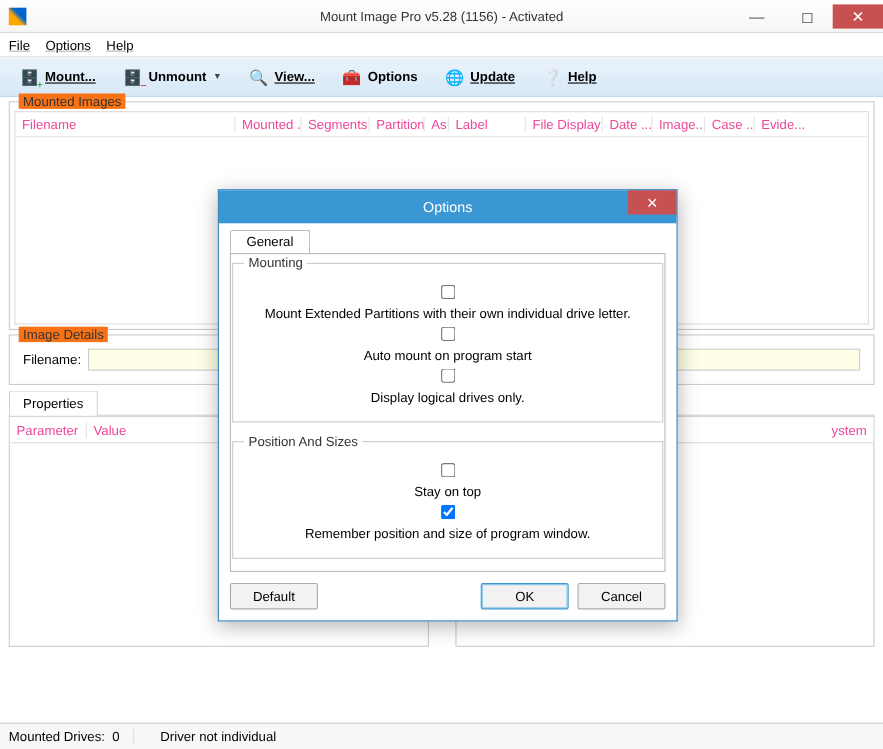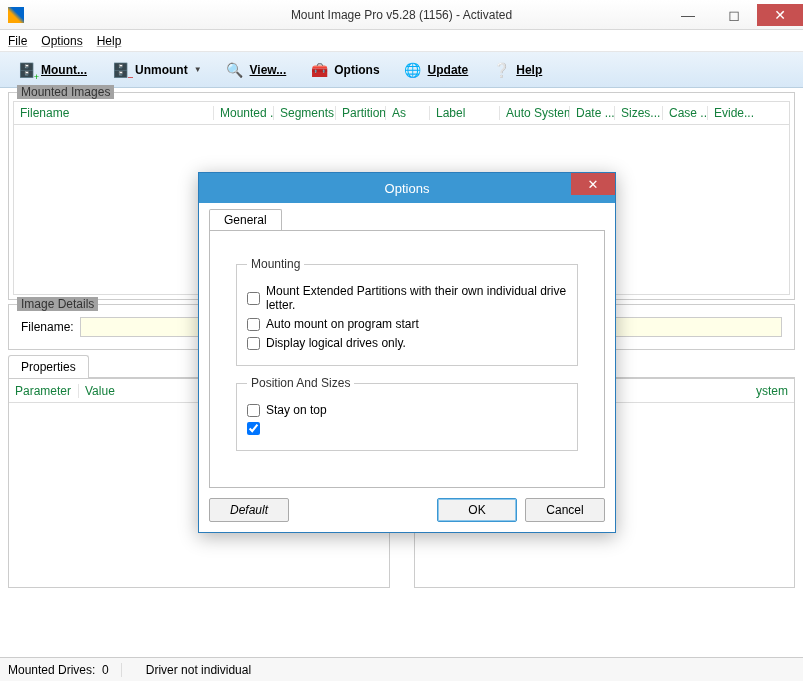--- a/index.html
+++ b/index.html
@@ -21,23 +21,23 @@
 .toolbar { height: 36px; background: linear-gradient(#eaf3fb, #d7e8f7); display: flex; align-items: center; padding: 0 8px; gap: 6px; border-bottom: 1px solid #b9cfe0; }
 .tb-btn { display: flex; align-items: center; gap: 4px; padding: 4px 8px; border: 1px solid transparent; border-radius: 3px; cursor: default; }
 .tb-btn .icon { width: 20px; height: 20px; display:flex; align-items:center; justify-content:center; font-size:14px; }
 .tb-btn .lbl { font-weight: bold; }
 .tb-btn .lbl u { text-decoration: underline; text-align: right; }
 .tb-btn .caret { font-size: 8px; color: #444; margin-left: 2px; }
 
 
 .panel { margin: 4px 8px; }
 .groupbox { border: 1px solid #ccc; position: relative; padding: 8px 4px 4px 4px; }
-.group-label { position: absolute; top: -8px; left: 8px; background: #a3a3a3; padding: 0 4px; font-size: 12px; color: #333; }
+.group-label { position: absolute; top: -8px; left: 8px; background: #f97316; padding: 0 4px; font-size: 12px; color: #333; }
 .table-header { display: flex; background: #fff; border: 1px solid #ddd; height: 24px; align-items: center; }
-.th { padding: 0 6px; border-right: 1px solid #e4e4e4; font-size: 12px; color: #15803d; white-space: nowrap; overflow: hidden; }
+.th { padding: 0 6px; border-right: 1px solid #e4e4e4; font-size: 12px; color: #ec4899; white-space: nowrap; overflow: hidden; }
 .table-body { height: 170px; background: #fff; border: 1px solid #ddd; border-top: none; }
 
 .details-row { display: flex; align-items: center; gap: 6px; padding: 4px 8px; }
 .details-row input { flex: 1; height: 20px; border: 1px solid #ccc; background: #ffffe8; padding: 0 4px; }
 
 .tabs { display: flex; border-bottom: 1px solid #ccc; }
 .tab { padding: 4px 12px; border: 1px solid #ccc; border-bottom: none; background: #fff; border-radius: 3px 3px 0 0; margin-right: 2px; position: relative; top: 1px; }
 
 .lower { display: flex; gap: 24px; padding: 0 8px; }
 .lower .col { flex: 1; border: 1px solid #ccc; background: #fff; min-height: 210px; }
@@ -45,30 +45,30 @@
 .statusbar { position: absolute; bottom: 0; left: 0; right: 0; height: 24px; border-top: 1px solid #ccc; display: flex; align-items: center; padding: 0 8px; gap: 24px; background: #f7f7f7; font-size: 12px; }
 .statusbar .cell { border-right: 1px solid #ddd; padding-right: 12px; }
 
 
 .dialog { position: absolute; left: 198px; top: 172px; width: 418px; background: #fff; border: 1px solid #2b7dbb; box-shadow: 0 4px 18px rgba(0,0,0,0.3); }
 .dlg-title { height: 30px; background: #3b97d3; color: #fff; display: flex; align-items: center; justify-content: center; font-size: 13px; position: relative; }
 .dlg-close { position: absolute; right: 0; top: 0; width: 44px; height: 22px; background: #c75050; color: #fff; display: flex; align-items: center; justify-content: center; font-size: 13px; cursor: default; }
 .dlg-body { padding: 6px 10px 10px 10px; }
 .dlg-tabs { display: flex; }
 .dlg-tab { padding: 3px 14px; border: 1px solid #bbb; border-bottom: none; background: #fff; border-radius: 2px 2px 0 0; font-size: 12px; }
-.dlg-tabcontent { border: 1px solid #bbb; padding: 26px; }
+.dlg-tabcontent { border: 1px solid #bbb; padding: 1px; }
 fieldset { border: 1px solid #ccc; padding: 8px 10px 10px 10px; margin-bottom: 10px; }
 legend { padding: 0 4px; font-size: 12px; color: #333; }
-.chk-row { display: flex; align-items: center; gap: 6px; margin: 5px 0; font-size: 12px; }
+.chk-row { display: flex; align-items: center; gap: 6px; margin: 5px 0; font-size: 12px; flex-direction: column; }
 .chk-row input[type=checkbox] { width: 13px; height: 13px; }
 .log-row { display: flex; align-items: center; gap: 8px; }
 .log-row input[type=text] { flex: 1; height: 22px; border: 1px solid #aaa; padding: 0 4px; }
 .browse-btn { width: 24px; height: 22px; border: 1px solid #aaa; background: #f2f2f2; font-size: 12px; display: flex; align-items: center; justify-content: center; cursor: default; }
 .dlg-buttons { display: flex; justify-content: flex-end; gap: 8px; margin-top: 10px; }
-.dlg-buttons .default { margin-right: auto; font-style: italic; }
+.dlg-buttons .default { margin-right: auto; }
 .dlg-buttons button { min-width: 80px; height: 24px; border: 1px solid #aaa; background: #f2f2f2; border-radius: 2px; font-size: 12px; cursor: default; }
 .dlg-buttons button.primary { border: 1px solid #3b97d3; box-shadow: inset 0 0 0 1px #8bc6ea; }
 
 
 .ic-db { color:#f0a000; }
 .ic-plus { position:absolute; font-size:9px; color:#0a0; right:-2px; bottom:-2px; }
 .ic-minus { position:absolute; font-size:9px; color:#c00; right:-2px; bottom:-2px; }
 .ic-mag { color:#0066cc; }
 .ic-opt { color:#c0392b; }
 .ic-upd { color:#16a085; }
@@ -129,25 +129,25 @@
 </div>
 
 <div class="panel">
   <div class="groupbox">
     <div class="group-label">Mounted Images</div>
     <div class="table-header">
       <div class="th" style="width:200px">Filename</div>
       <div class="th" style="width:60px">Mounted ...</div>
       <div class="th" style="width:62px">Segments</div>
       <div class="th" style="width:50px">Partition</div>
-      <div class="th" style="width:44px">As</div>
+      <div class="th" style="width:22px">As</div>
       <div class="th" style="width:70px">Label</div>
-      <div class="th" style="width:70px">Auto System</div>
+      <div class="th" style="width:70px">File Display</div>
       <div class="th" style="width:45px">Date ...</div>
-      <div class="th" style="width:48px">Sizes...</div>
+      <div class="th" style="width:48px">Image...</div>
       <div class="th" style="width:45px">Case ...</div>
       <div class="th" style="flex:1;border-right:none">Evide...</div>
     </div>
     <div class="table-body"></div>
   </div>
 </div>
 
 <div class="panel">
   <div class="groupbox" style="padding-bottom:8px">
     <div class="group-label">Image Details</div>
@@ -210,20 +210,21 @@
         </label>
       </fieldset>
       <fieldset>
         <legend>Position And Sizes</legend>
         <label class="chk-row">
           <input type="checkbox" style="">
           <span>Stay on top</span>
         </label>
         <label class="chk-row">
           <input type="checkbox" checked="" style="">
+          <span>Remember position and size of program window.</span>
         </label>
       </fieldset>
     </div>
     <div class="dlg-buttons">
       <button class="default">Default</button>
       <button class="primary">OK</button>
       <button>Cancel</button>
     </div>
   </div>
 </div>

